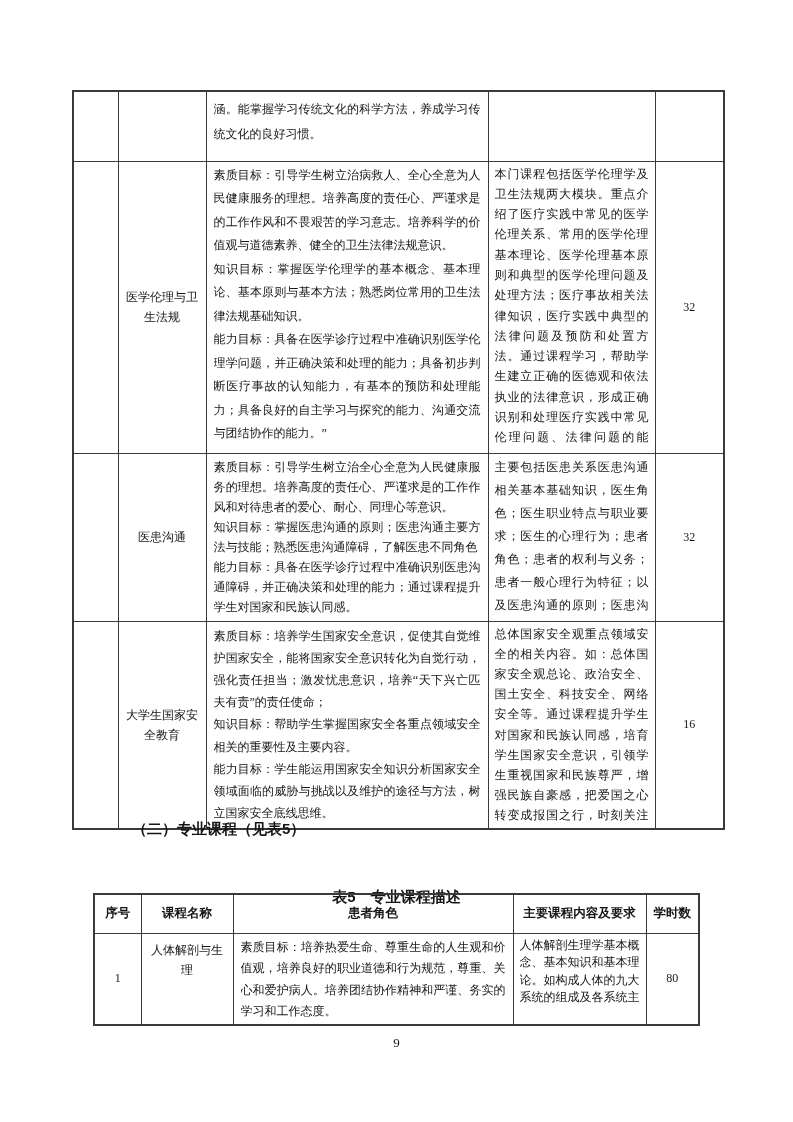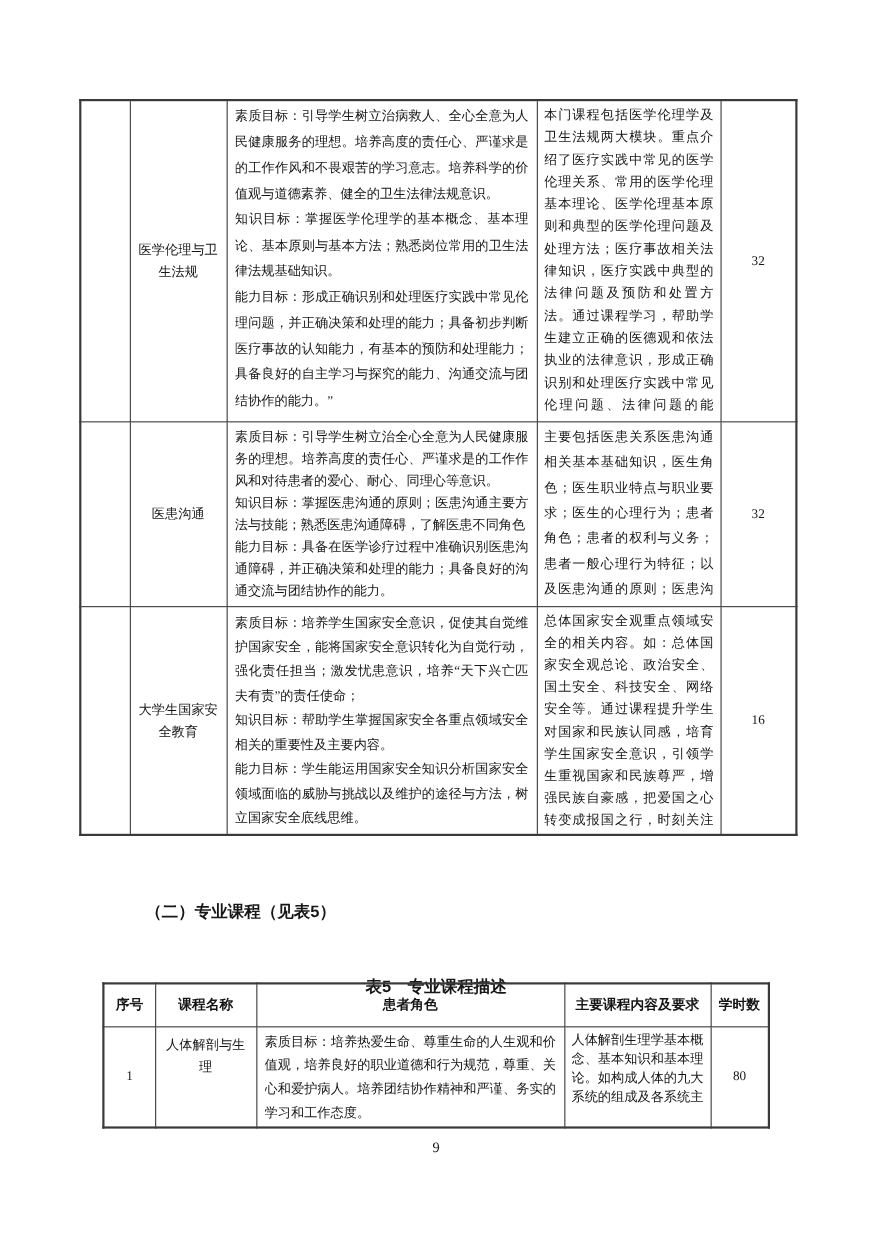--- a/index.html
+++ b/index.html
@@ -50,45 +50,56 @@
 
   <table class="ctable">
     <colgroup>
       <col style="width:45px">
         <col style="width:88px">
         <col style="width:282px">
       <col style="width:167px">
         <col style="width:69px">
     </colgroup>
     <tbody>
+        <tr style="height:70px">
+      <td class="seq"></td>
+      <td class="name"></td>
+      <td class="obj">
+        <div class="clip" style="height:62px; line-height:25px; padding-top:5px">
+          <p>涵。能掌握学习传统文化的科学方法，养成学习传统文化的良好习惯。</p>
+        </div>
+      </td>
+      <td class="cont"></td>
+      <td class="hours"></td>
+    </tr>
     <tr style="height:292px">
       <td class="seq"></td>
       <td class="name">医学伦理与卫生法规</td>
       <td class="obj">
         <div class="clip" style="height:284px; line-height:23.5px; padding-top:2px">
           <p>素质目标：引导学生树立治病救人、全心全意为人民健康服务的理想。培养高度的责任心、严谨求是的工作作风和不畏艰苦的学习意志。培养科学的价值观与道德素养、健全的卫生法律法规意识。</p>
           <p>知识目标：掌握医学伦理学的基本概念、基本理论、基本原则与基本方法；熟悉岗位常用的卫生法律法规基础知识。</p>
-          <p>能力目标：形成正确识别和处理医疗实践中常见伦理问题，并正确决策和处理的能力；具备初步判断医疗事故的认知能力，有基本的预防和处理能力；具备良好的自主学习与探究的能力、沟通交流与团结协作的能力。”</p>
+          <p>能力目标：具备在医学诊疗过程中准确识别医学伦理学问题，并正确决策和处理的能力；具备初步判断医疗事故的认知能力，有基本的预防和处理能力；具备良好的自主学习与探究的能力、沟通交流与团结协作的能力。”</p>
         </div>
       </td>
       <td class="cont">
         <div class="clip" style="height:284px; line-height:20.3px; padding-top:2px">
           <p>本门课程包括医学伦理学及卫生法规两大模块。重点介绍了医疗实践中常见的医学伦理关系、常用的医学伦理基本理论、医学伦理基本原则和典型的医学伦理问题及处理方法；医疗事故相关法律知识，医疗实践中典型的法律问题及预防和处置方法。通过课程学习，帮助学生建立正确的医德观和依法执业的法律意识，形成正确识别和处理医疗实践中常见伦理问题、法律问题的能力。</p>
         </div>
       </td>
       <td class="hours">32</td>
     </tr>
     <tr style="height:168px">
       <td class="seq"></td>
       <td class="name">医患沟通</td>
       <td class="obj">
         <div class="clip" style="height:160px; line-height:20px; padding-top:3px">
           <p>素质目标：引导学生树立治全心全意为人民健康服务的理想。培养高度的责任心、严谨求是的工作作风和对待患者的爱心、耐心、同理心等意识。</p>
           <p>知识目标：掌握医患沟通的原则；医患沟通主要方法与技能；熟悉医患沟通障碍，了解医患不同角色</p>
-          <p>能力目标：具备在医学诊疗过程中准确识别医患沟通障碍，并正确决策和处理的能力；具备良好的沟通交流与团结协作的能力。</p>
+          <p>能力目标：具备在医学诊疗过程中准确识别医患沟通障碍，并正确决策和处理的能力；通过课程提升学生对国家和民族认同感。</p>
         </div>
       </td>
       <td class="cont">
         <div class="clip" style="height:161px; line-height:23px; padding-top:2px">
           <p>主要包括医患关系医患沟通相关基本基础知识，医生角色；医生职业特点与职业要求；医生的心理行为；患者角色；患者的权利与义务；患者一般心理行为特征；以及医患沟通的原则；医患沟通技能。</p>
         </div>
       </td>
       <td class="hours">32</td>
     </tr>
     <tr style="height:208px">

